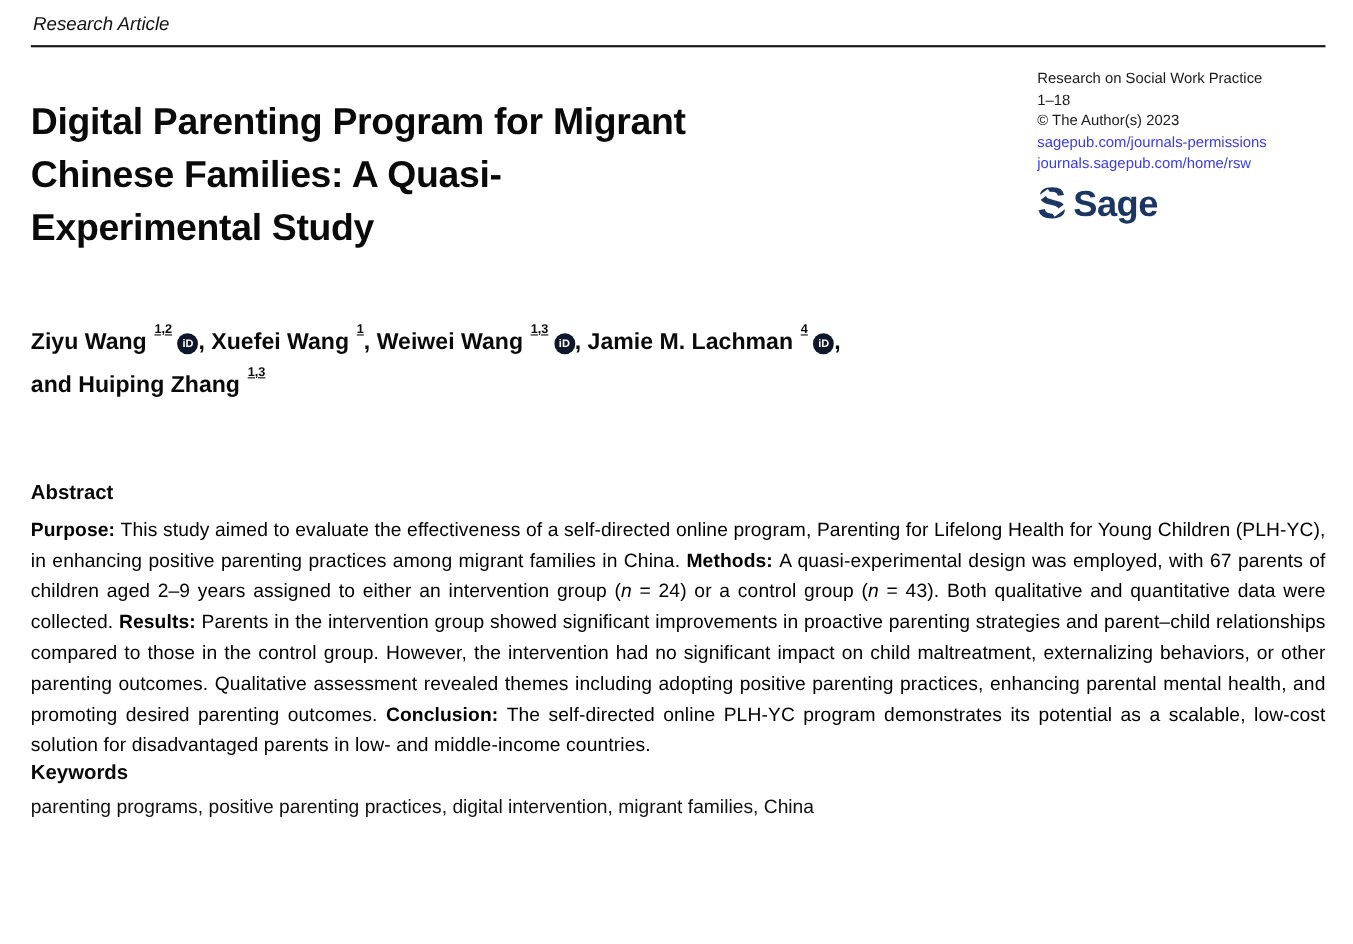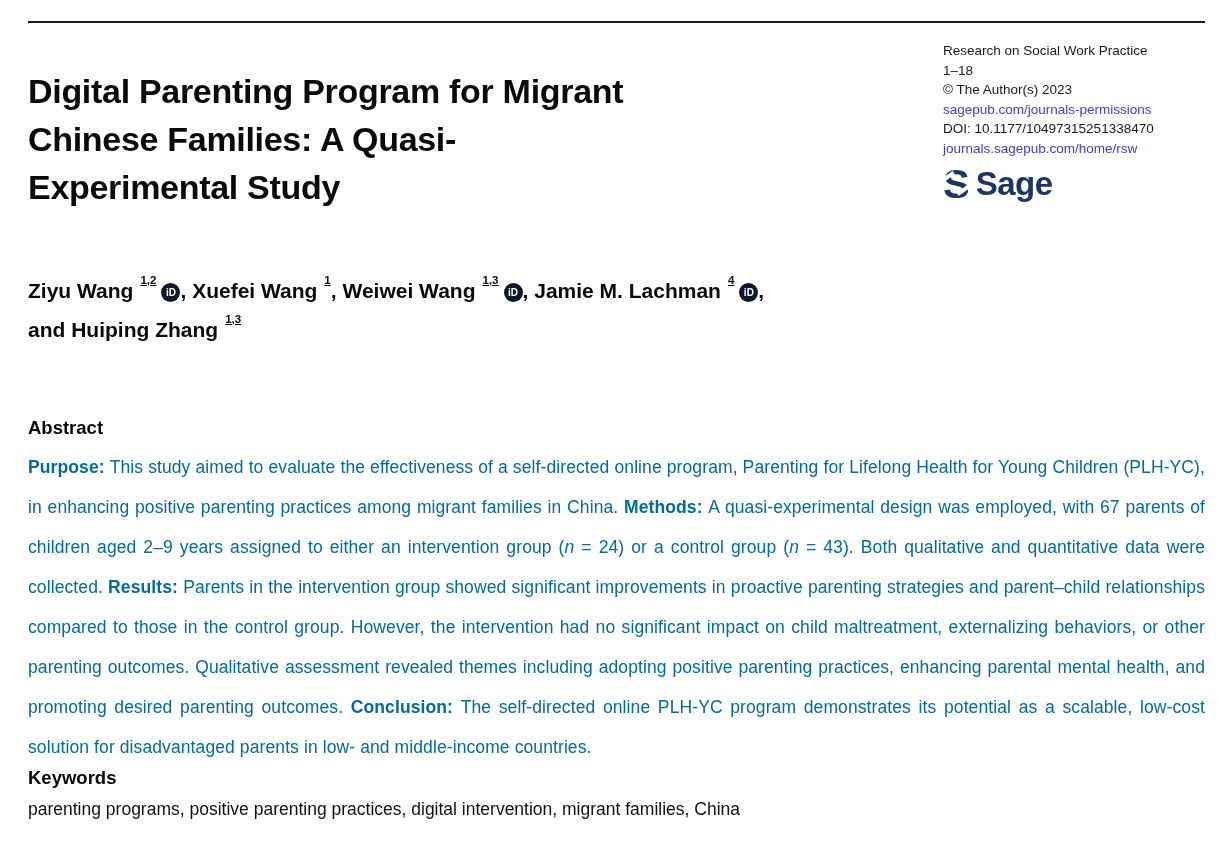--- a/index.html
+++ b/index.html
@@ -112,52 +112,52 @@
 
   .section-heading {
     font-size: 18.5px;
     font-weight: bold;
     color: #0a0a0a;
   }
   .abstract-heading { margin-top: 70px; }
   .abstract-text {
     margin-top: 8px;
     font-size: 17.5px;
-    line-height: 40px;
+    line-height: 28px;
     text-align: justify;
-    color: #0369a1;
+    color: #000000;
     letter-spacing: 0.1px;
   }
   .seg-bold { font-weight: bold; }
   .seg-italic { font-style: italic; }
 
   .keywords-heading { }
   .keywords-text {
     margin-top: 7px;
     font-size: 17.5px;
     line-height: 26px;
     color: #111;
   }
 </style>
 </head>
 <body>
 
 <div class="page">
 
+  <div class="article-type">Research Article</div>
   <hr class="rule">
 
   <div class="masthead">
     <h1 class="title">Digital Parenting Program for Migrant Chinese Families: A Quasi-Experimental Study</h1>
 
     <div class="pub-info">
       <div>Research on Social Work Practice</div>
       <div>1–18</div>
       <div>© The Author(s) 2023</div>
       <a>sagepub.com/journals-permissions</a>
-      <div>DOI: 10.1177/10497315251338470</div>
       <a>journals.sagepub.com/home/rsw</a>
       <div class="sage-logo">
         <span class="sage-s">S</span>
         <span class="sage-word">Sage</span>
       </div>
     </div>
   </div>
 
   <div class="authors"><span><span>Ziyu Wang</span><sup>1,2</sup><span class="orcid">iD</span></span><span>, </span><span><span>Xuefei Wang</span><sup>1</sup></span><span>, </span><span><span>Weiwei Wang</span><sup>1,3</sup><span class="orcid">iD</span></span><span>, </span><span><span>Jamie M. Lachman</span><sup>4</sup><span class="orcid">iD</span></span><span>, </span><br><span>and </span><span><span>Huiping Zhang</span><sup>1,3</sup></span></div>
 

